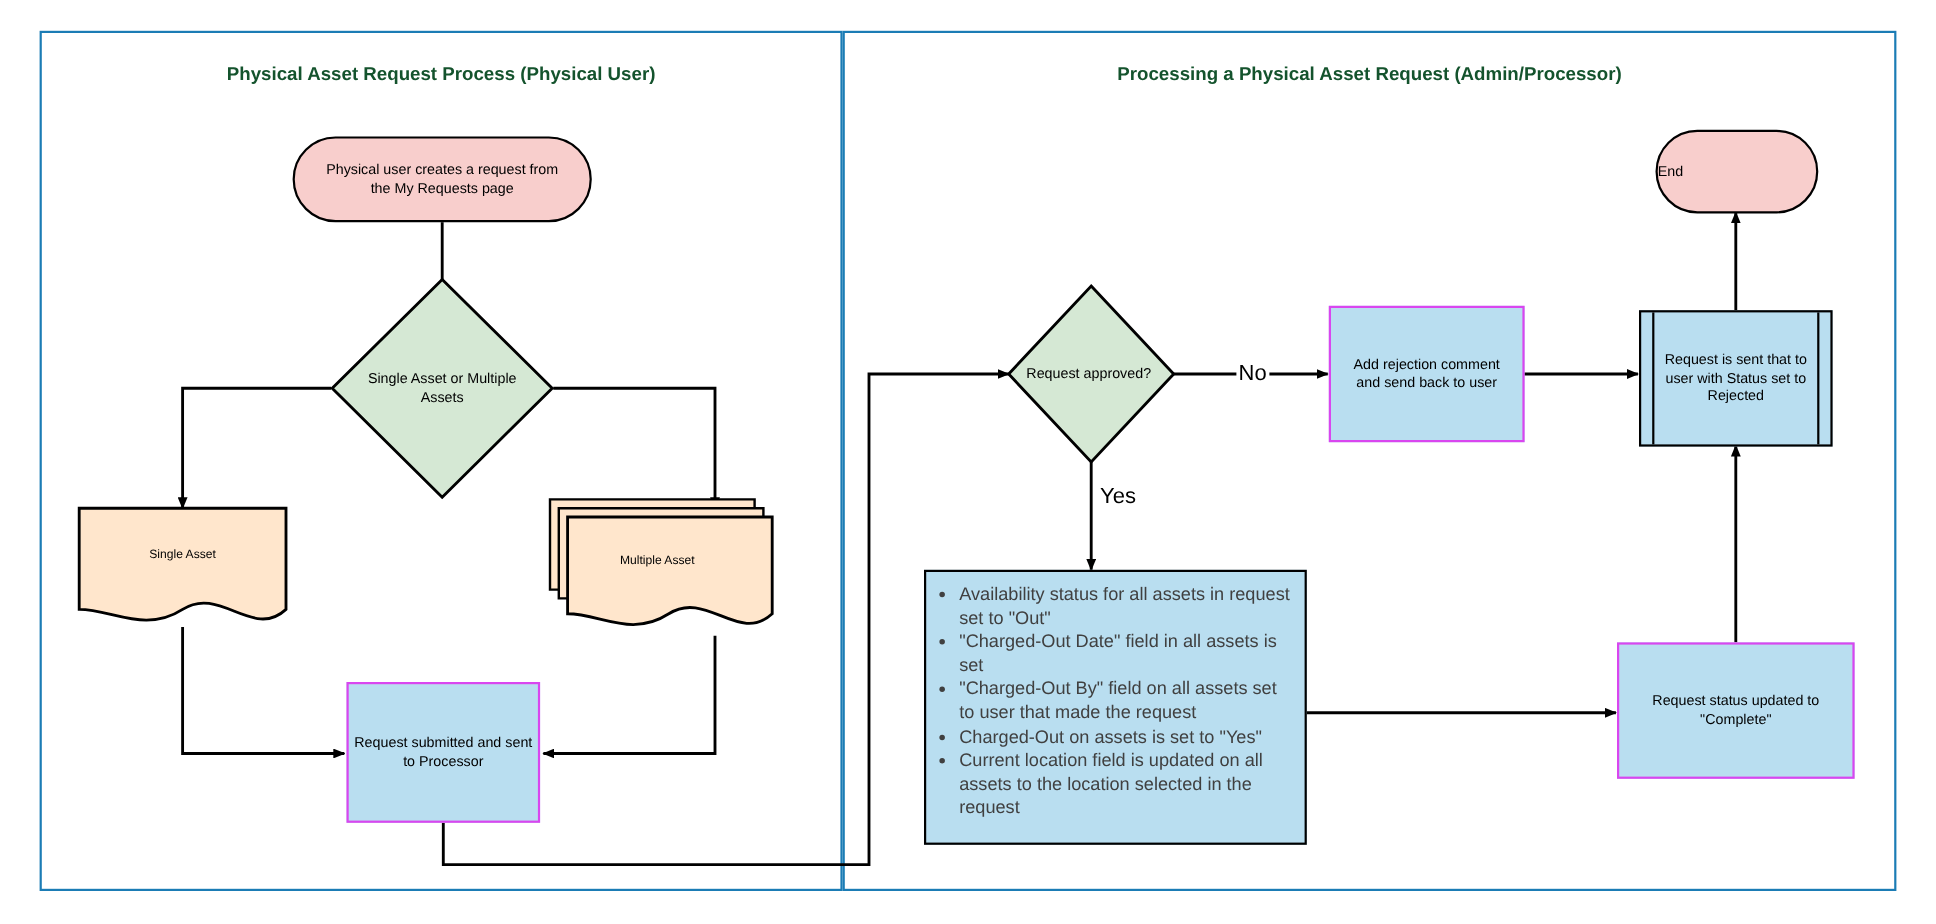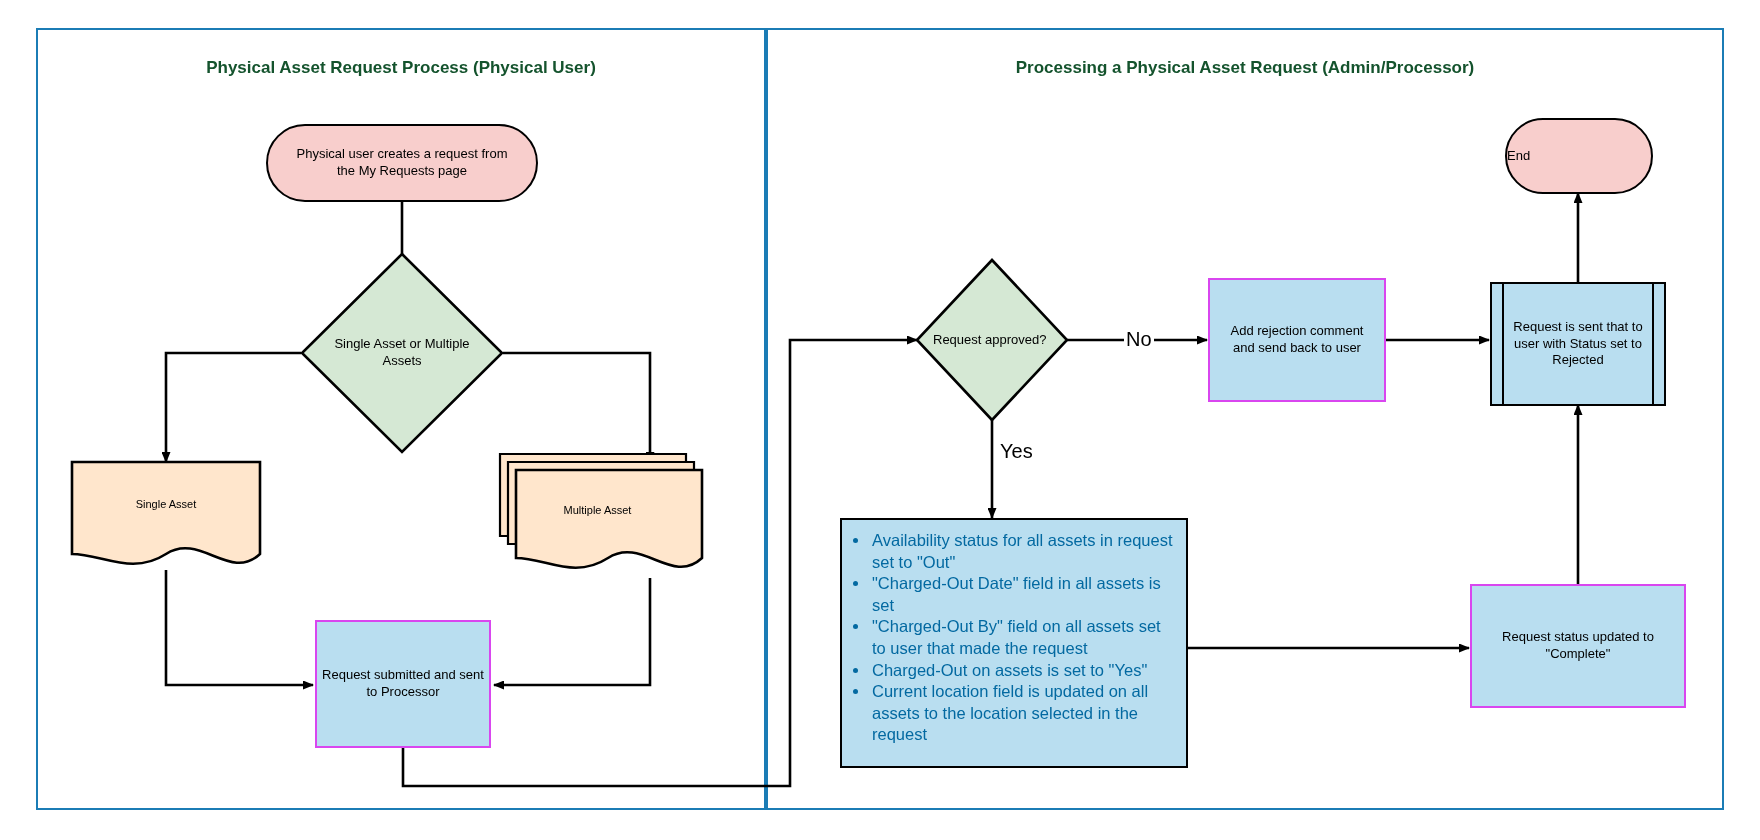--- a/index.html
+++ b/index.html
@@ -85,21 +85,21 @@
     padding: 10px 12px 10px 6px;
   }
   .bullets ul {
     margin: 0;
     padding: 0 0 0 22px;
     list-style: disc;
   }
   .bullets li {
     font-size: 16.5px;
     line-height: 1.31;
-    color: #0369a1;
+    color: #404040;
     margin: 0;
     padding-left: 2px;
   }
   .edge-label {
     position: absolute;
     font-size: 20px;
     color: #000000;
     background: #ffffff;
     padding: 0 2px;
     white-space: nowrap;

